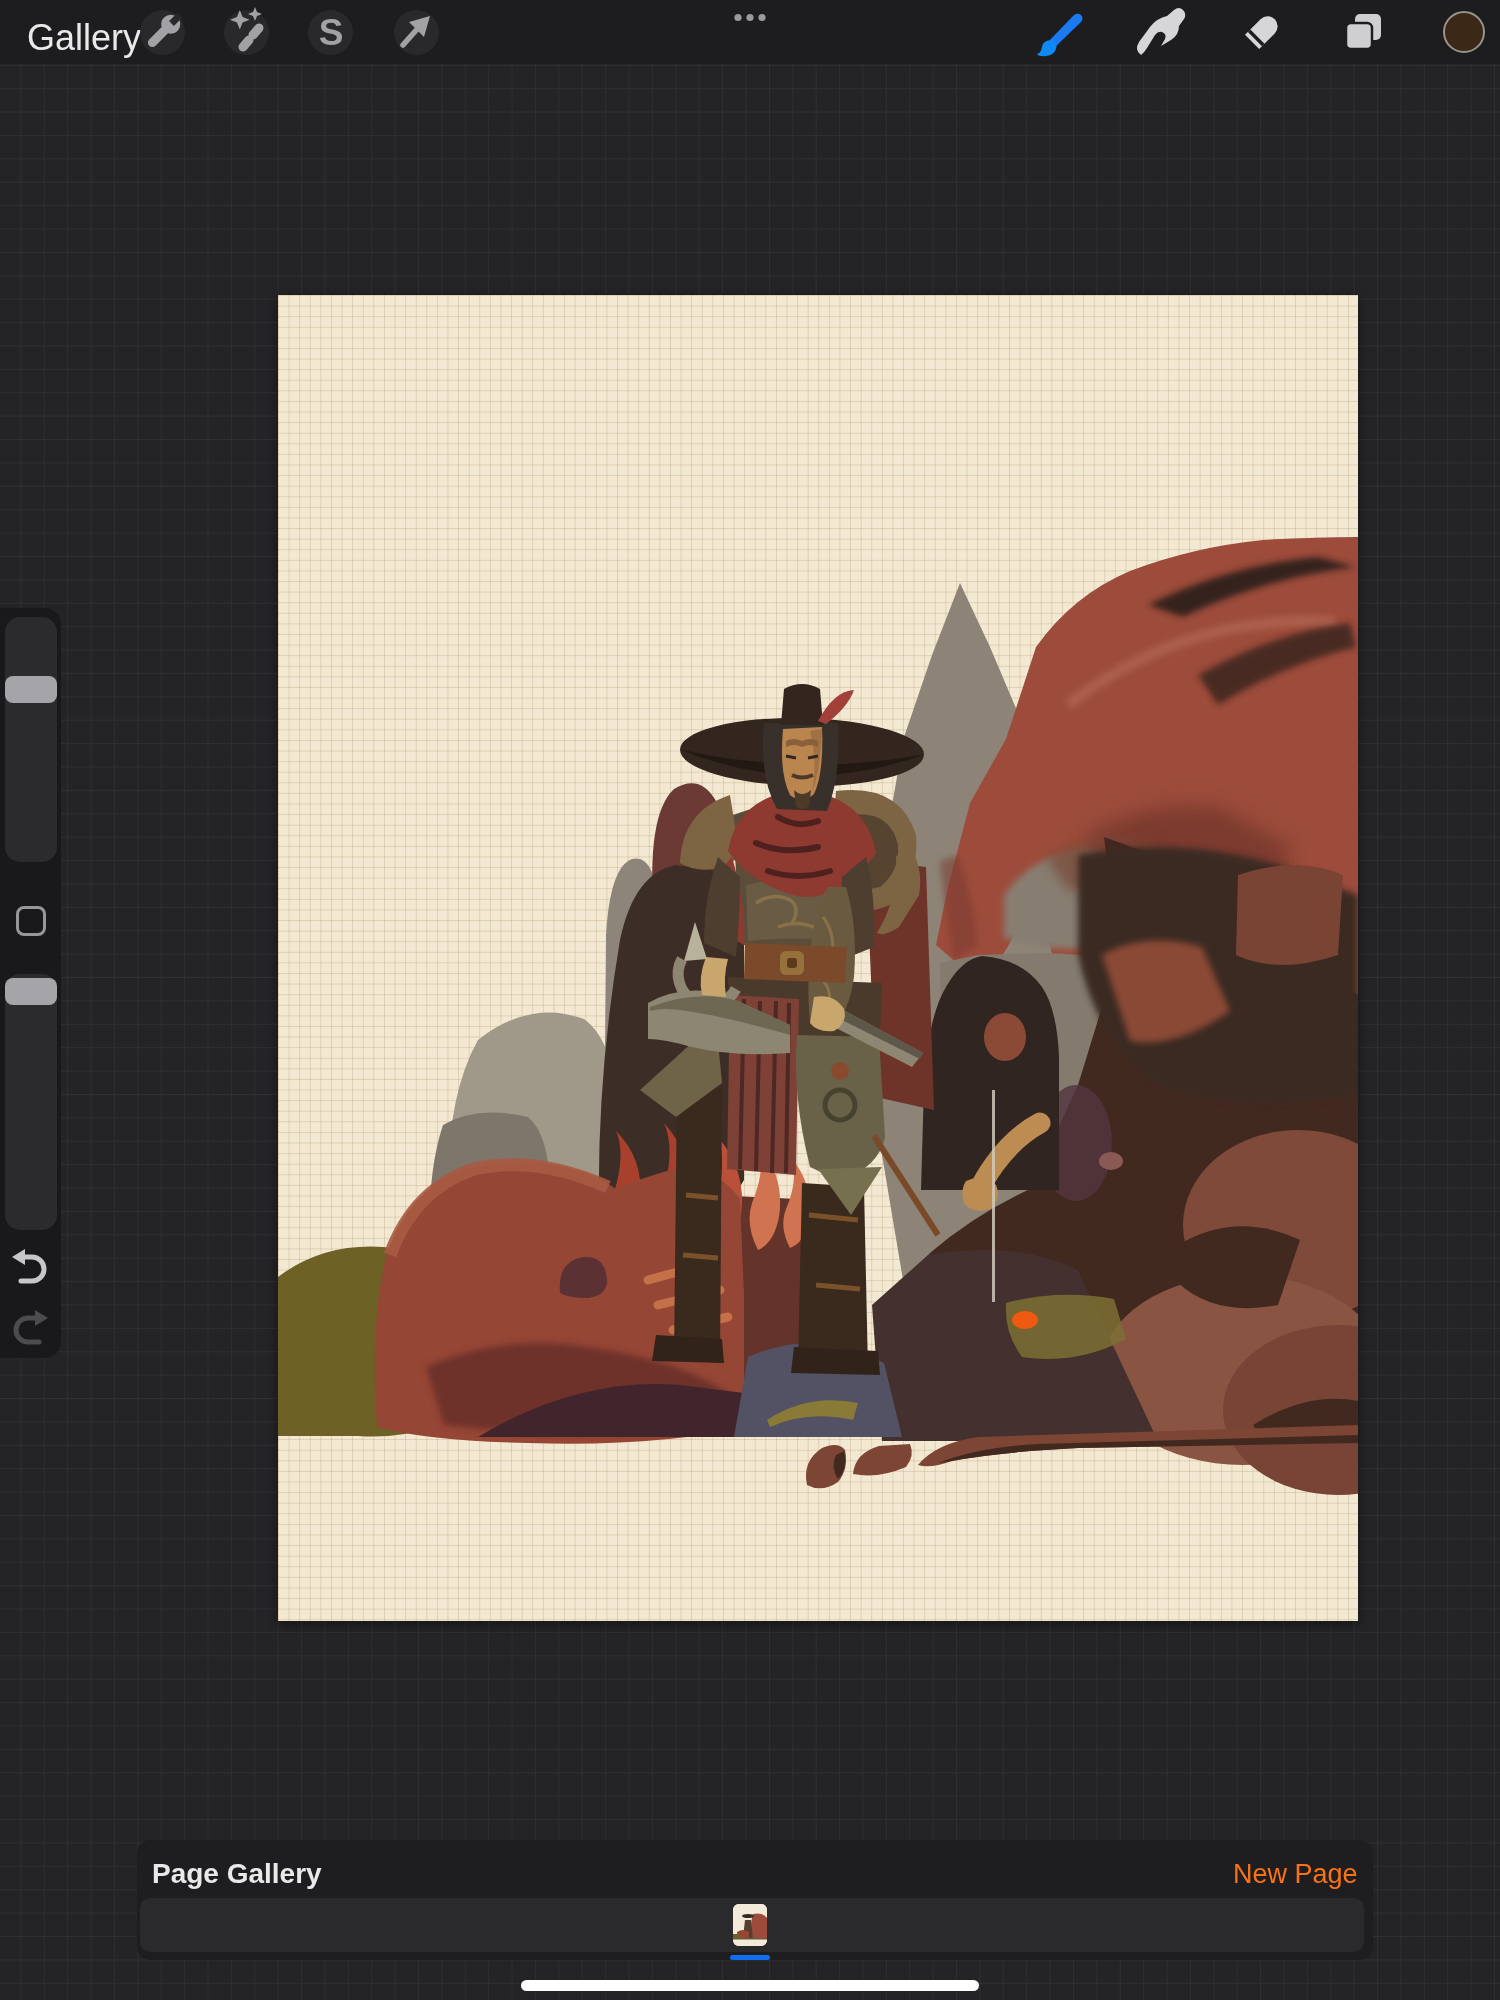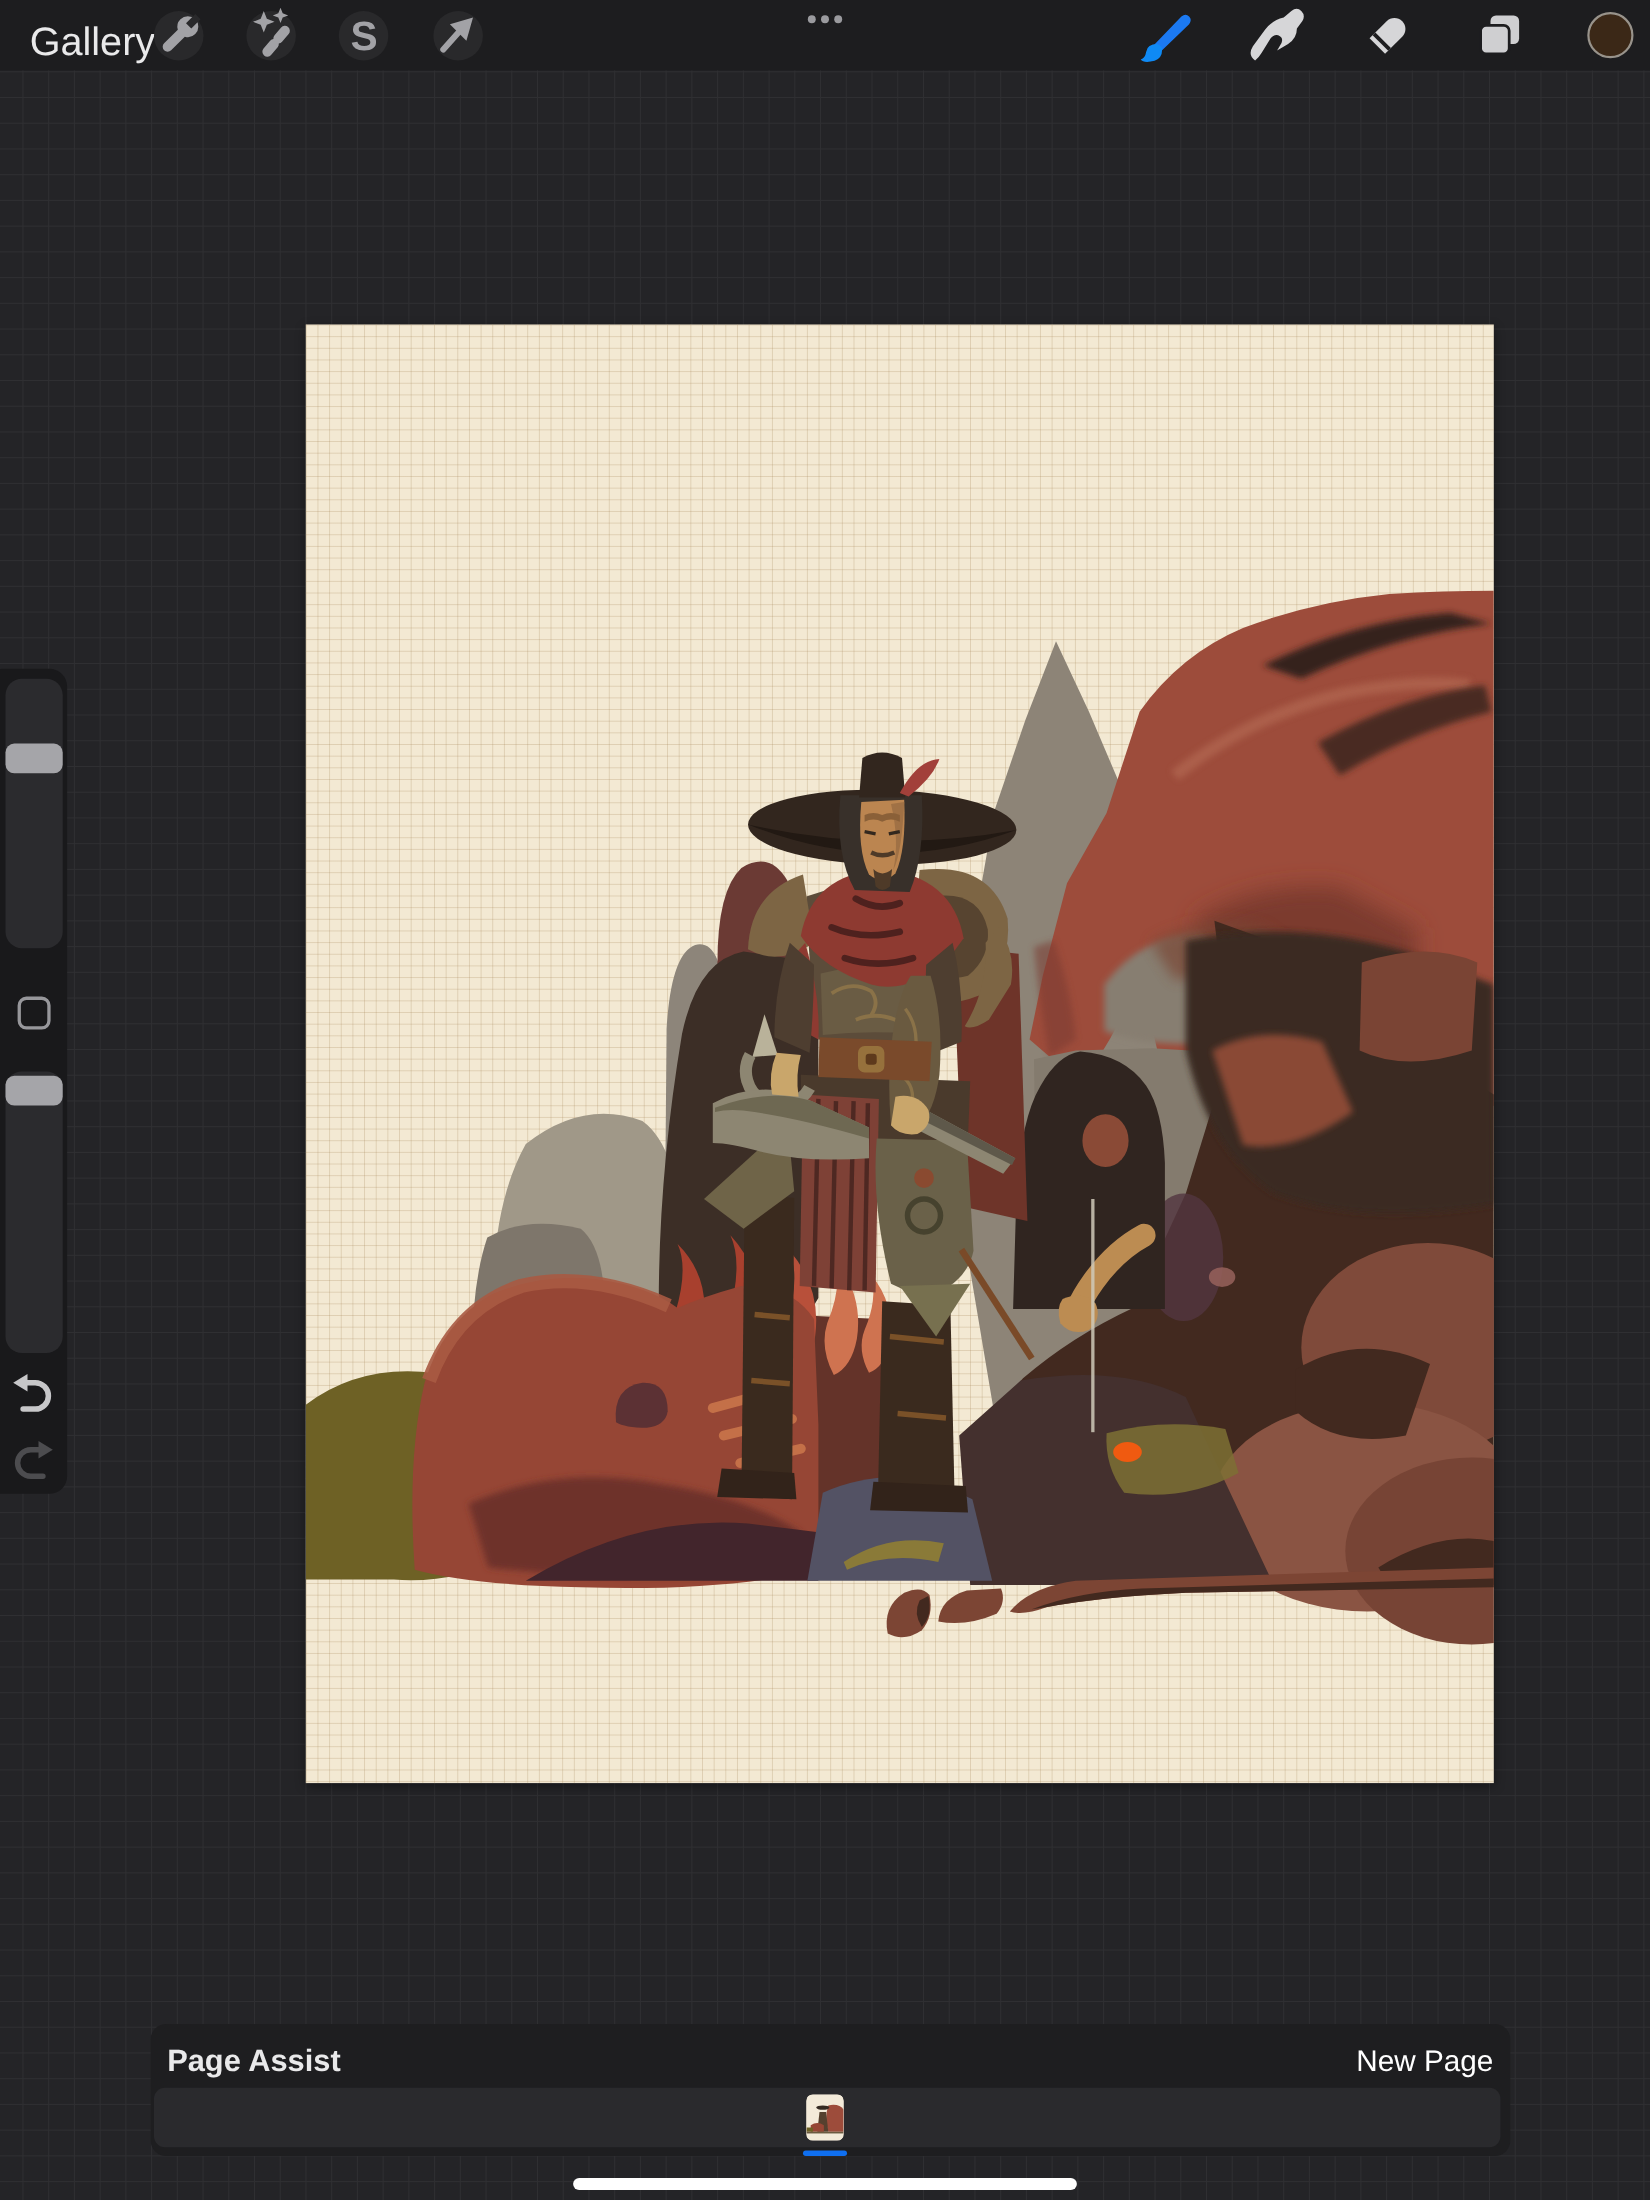--- a/index.html
+++ b/index.html
@@ -26,21 +26,21 @@
        background-color:#f3e9d3;
        background-image:
          linear-gradient(rgba(170,140,95,.28) 1px, transparent 1px),
          linear-gradient(90deg,rgba(170,140,95,.28) 1px, transparent 1px);
        background-size:10.6px 10.6px;
        box-shadow:0 3px 10px rgba(0,0,0,.45);}
   #paintsvg{left:0;top:0;}
   
   #botpanel{left:137px;top:1840px;width:1236px;height:120px;background:#1e1e20;border-radius:14px;}
   #pagassist{left:152px;top:1858px;color:#e9e9ea;font-size:28px;font-weight:bold;}
-  #newpage{top:1859px;color:#ffffff;font-size:27px;}
+  #newpage{top:1859px;color:#f97316;font-size:27px;}
   #botinner{left:140px;top:1898px;width:1224px;height:54px;background:#2a2a2d;border-radius:10px;}
   #thumb{left:733px;top:1904px;width:34px;height:42px;background:#f3ead9;border-radius:6px;overflow:hidden;}
   #bluebar{left:730px;top:1955px;width:40px;height:5px;background:#0f6ff0;border-radius:3px;}
   #homebar{left:521px;top:1980px;width:458px;height:11px;background:#ffffff;border-radius:6px;}
 </style>
 </head>
 <body>
 <div class="abs" id="topbar"></div>
 <div class="abs" id="gallery">Gallery</div>
 <div class="abs cbtn" style="left:140px;"></div>
@@ -280,21 +280,21 @@
   </g>
   <path fill="#c7c7c9" d="M25 9 L12 17 L25 25 z"></path>
 
   <g stroke="#4c4c4f" stroke-width="5" fill="none" stroke-linecap="round">
     <path d="M38 78 H28 a12 12 0 0 0 0 24 H39"></path>
   </g>
   <path fill="#4c4c4f" d="M35 70 L48 78 L35 86 z"></path>
 </svg>
 
 <div class="abs" id="botpanel"></div>
-<div class="abs" id="pagassist">Page Assist</div>
+<div class="abs" id="pagassist">Page Gallery</div>
 <div class="abs" id="newpage" style="left:1233px;right:auto;">New Page</div>
 <div class="abs" id="botinner"></div>
 <div class="abs" id="thumb"><svg width="34" height="42" viewBox="0 0 34 42">
 <rect x="0" y="0" width="34" height="42" fill="#f3ead9"></rect>
 <path d="M20,10 Q30,8 34,14 L34,34 L20,34 Q16,22 20,10 Z" fill="#9d4c3b"></path>
 <path d="M12,16 L18,16 L20,34 L10,34 Z" fill="#55402e"></path>
 <ellipse cx="15" cy="12" rx="6" ry="2" fill="#352a22"></ellipse>
 <path d="M4,28 Q10,24 16,28 L16,34 L4,34 Z" fill="#964635"></path>
 <path d="M0,30 L6,30 L6,34 L0,34 Z" fill="#6e6125"></path>
 <rect x="0" y="34" width="34" height="1.5" fill="#6b5a40"></rect>

